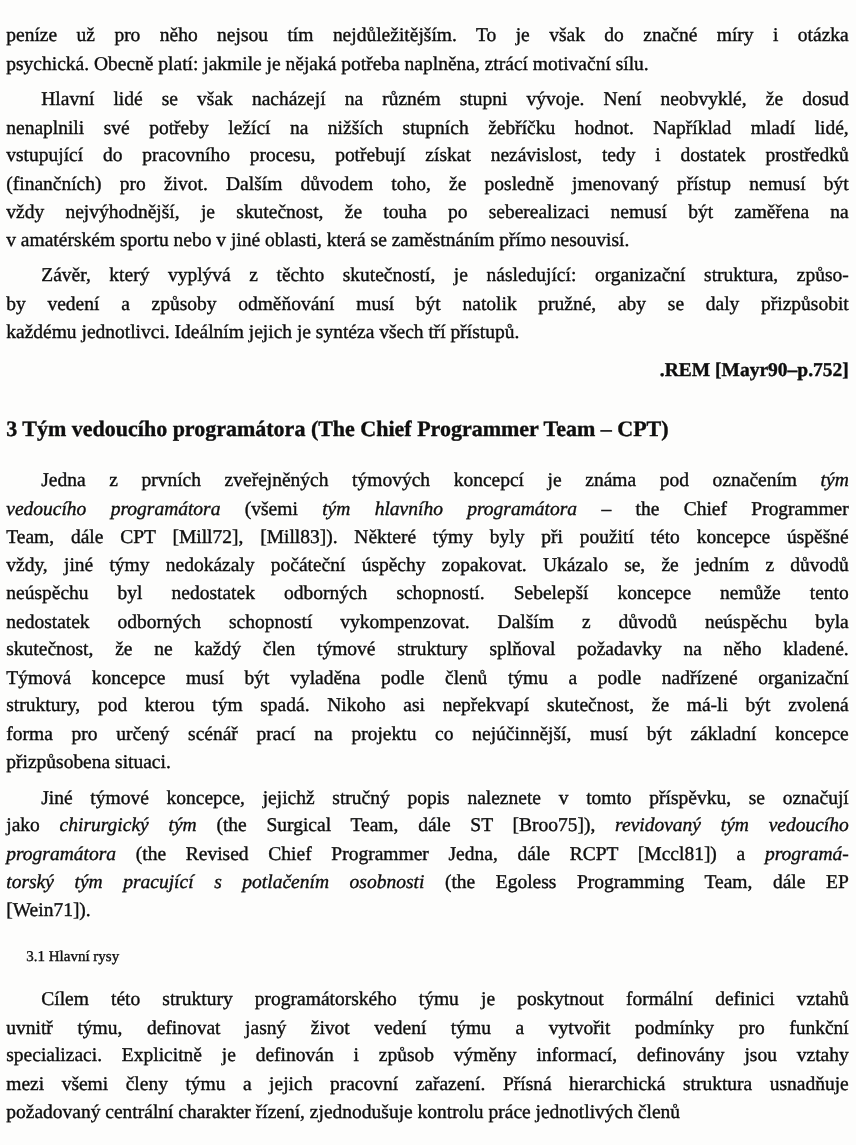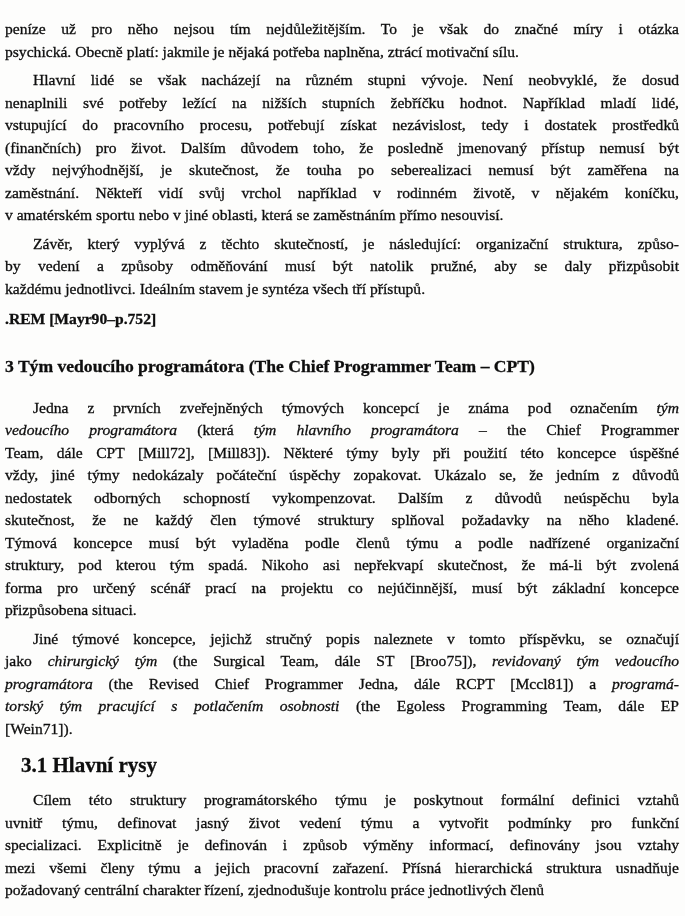--- a/index.html
+++ b/index.html
@@ -31,66 +31,67 @@
     text-align-last: justify;
   }
   .line.last {
     text-align-last: left;
   }
   .it {
     font-style: italic;
   }
   .citation {
     font-weight: bold;
+    text-align: right;
     margin: 8px 0 0 0;
     line-height: 22.5px;
   }
   .heading {
     font-weight: bold;
     font-size: 17.6px;
     line-height: 26px;
     margin: 22px 0 18px 0;
   }
   .subheading {
-    font-weight: bold;
-    font-size: 21px;
+    font-weight: normal;
+    font-size: 12px;
     line-height: 23px;
     margin: 14px 0 12px 16px;
   }
 </style>
 </head>
 <body>
 
 <div class="doc">
   <div id="doc-body">
       <div class="para">
         <div class="line"><span>peníze už pro něho nejsou tím nejdůležitějším. To je však do značné míry i otázka</span></div>
         <div class="line last"><span>psychická. Obecně platí: jakmile je nějaká potřeba naplněna, ztrácí motivační sílu.</span></div>
       </div>
       <div class="para indent">
         <div class="line"><span>Hlavní lidé se však nacházejí na různém stupni vývoje. Není neobvyklé, že dosud</span></div>
         <div class="line"><span>nenaplnili své potřeby ležící na nižších stupních žebříčku hodnot. Například mladí lidé,</span></div>
         <div class="line"><span>vstupující do pracovního procesu, potřebují získat nezávislost, tedy i dostatek prostředků</span></div>
         <div class="line"><span>(finančních) pro život. Dalším důvodem toho, že posledně jmenovaný přístup nemusí být</span></div>
         <div class="line"><span>vždy nejvýhodnější, je skutečnost, že touha po seberealizaci nemusí být zaměřena na</span></div>
-        <div class="line"><span>zaměstnání. Někteří vidí svůj vrchol například v rodinném životě, v nějakém koníčku,</span></div>
         <div class="line last"><span>v amatérském sportu nebo v jiné oblasti, která se zaměstnáním přímo nesouvisí.</span></div>
       </div>
       <div class="para indent">
         <div class="line"><span>Závěr, který vyplývá z těchto skutečností, je následující: organizační struktura, způso-</span></div>
         <div class="line"><span>by vedení a způsoby odměňování musí být natolik pružné, aby se daly přizpůsobit</span></div>
-        <div class="line last"><span>každému jednotlivci. Ideálním stavem je syntéza všech tří přístupů.</span></div>
+        <div class="line last"><span>každému jednotlivci. Ideálním jejich je syntéza všech tří přístupů.</span></div>
       </div>
       <div class="citation">.REM [Mayr90–p.752]</div>
       <div class="heading">3 Tým vedoucího programátora (The Chief Programmer Team – CPT)</div>
       <div class="para indent">
         <div class="line"><span>Jedna z prvních zveřejněných týmových koncepcí je známa pod označením </span><span class="it">tým</span></div>
-        <div class="line"><span class="it">vedoucího programátora</span><span> (která </span><span class="it">tým hlavního programátora</span><span> – the Chief Programmer</span></div>
+        <div class="line"><span class="it">vedoucího programátora</span><span> (všemi </span><span class="it">tým hlavního programátora</span><span> – the Chief Programmer</span></div>
         <div class="line"><span>Team, dále CPT [Mill72], [Mill83]). Některé týmy byly při použití této koncepce úspěšné</span></div>
         <div class="line"><span>vždy, jiné týmy nedokázaly počáteční úspěchy zopakovat. Ukázalo se, že jedním z důvodů</span></div>
+        <div class="line"><span>neúspěchu byl nedostatek odborných schopností. Sebelepší koncepce nemůže tento</span></div>
         <div class="line"><span>nedostatek odborných schopností vykompenzovat. Dalším z důvodů neúspěchu byla</span></div>
         <div class="line"><span>skutečnost, že ne každý člen týmové struktury splňoval požadavky na něho kladené.</span></div>
         <div class="line"><span>Týmová koncepce musí být vyladěna podle členů týmu a podle nadřízené organizační</span></div>
         <div class="line"><span>struktury, pod kterou tým spadá. Nikoho asi nepřekvapí skutečnost, že má-li být zvolená</span></div>
         <div class="line"><span>forma pro určený scénář prací na projektu co nejúčinnější, musí být základní koncepce</span></div>
         <div class="line last"><span>přizpůsobena situaci.</span></div>
       </div>
       <div class="para indent">
         <div class="line"><span>Jiné týmové koncepce, jejichž stručný popis naleznete v tomto příspěvku, se označují</span></div>
         <div class="line"><span>jako </span><span class="it">chirurgický tým</span><span> (the Surgical Team, dále ST [Broo75]), </span><span class="it">revidovaný tým vedoucího</span></div>

